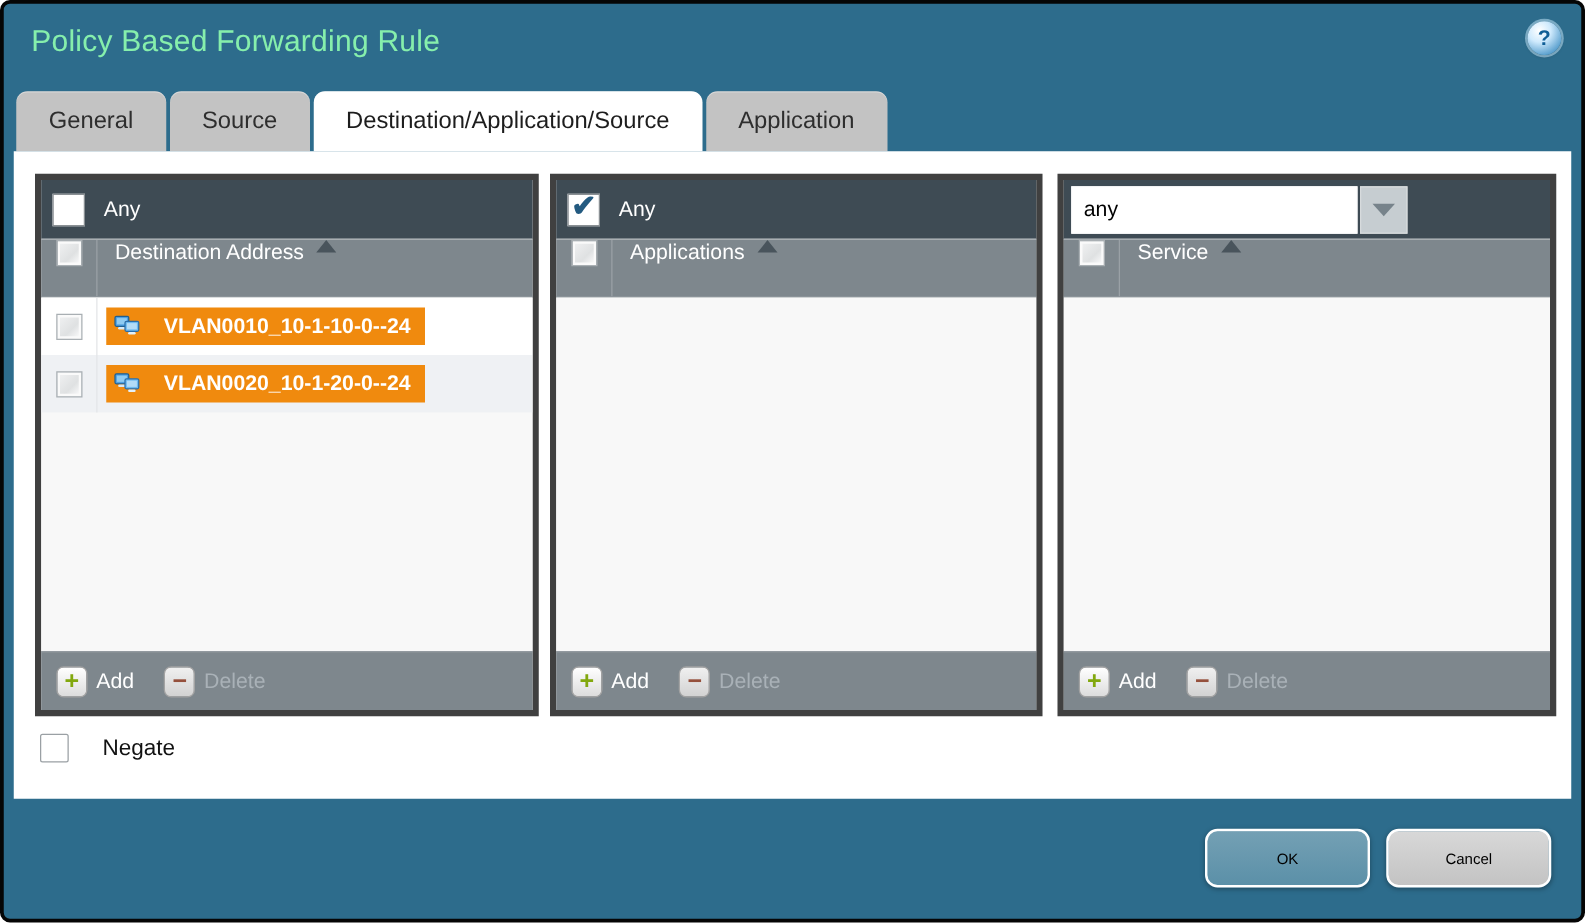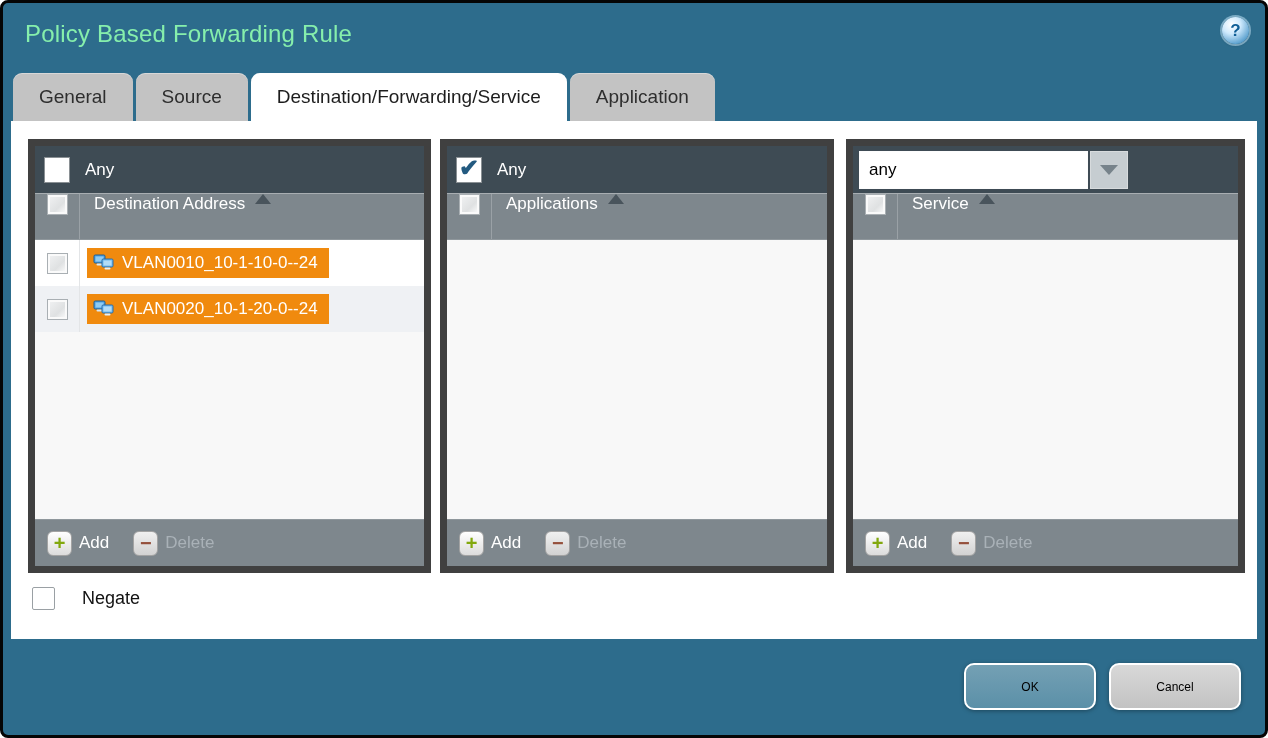--- a/index.html
+++ b/index.html
@@ -21,21 +21,21 @@
   .tabs{position:absolute;top:70px;left:10px;display:flex;gap:3px;height:48px;}
   .tab{background:#c3c3c3;color:#2e2e2e;font-size:19px;
        border-radius:9px 9px 0 0;padding:0 26px;display:flex;align-items:center;
        box-shadow:inset 0 1px 0 rgba(255,255,255,.35);}
   .tab.active{background:#ffffff;color:#1d1d1d;}
 
   
   .panel{position:absolute;top:118px;left:8px;right:8px;height:518px;background:#fff;}
 
   .columns{position:absolute;top:18px;left:17px;display:flex;}
-  .col{height:434px;display:flex;flex-direction:column;border:7px solid #404040;
+  .col{height:434px;display:flex;flex-direction:column;border:5px solid #404040;
        box-sizing:border-box;background:#f8f8f8;}
   .col-dest{width:403px;margin-right:9px;}
   .col-apps{width:394px;margin-right:12px;}
   .col-svc{width:399px;}
 
   .anybar{height:47px;background:#3e4b54;display:flex;align-items:center;
           padding-left:9px;color:#fff;font-size:17px;flex:0 0 auto;}
   .anybar .lbl{margin-left:15px;}
 
   .colheader{height:45px;background:#7e878d;display:flex;align-items:flex-start;
@@ -46,22 +46,22 @@
   .hlabel{margin-left:14px;}
   .sortup{width:0;height:0;margin-left:10px;
           border-left:8px solid transparent;border-right:8px solid transparent;
           border-bottom:10px solid #49545c;}
 
   .colbody{flex:1;background:#f8f8f8;overflow:hidden;}
   .row{height:46px;display:flex;align-items:center;background:#fff;}
   .row.alt{background:#eff1f4;}
   .row .cbcell{border-right:1px solid #e3e5e7;align-self:stretch;}
 
-  .badge{display:inline-flex;align-items:center;gap:7px;background:#f08a0e;color:#fff;
-         height:30px;padding:0 11px 0 6px;font-size:17px;margin-left:7px;cursor:pointer;}
+  .badge{display:inline-flex;align-items:center;gap:18px;background:#f08a0e;color:#fff;
+         height:30px;padding:0 11px 0 6px;font-size:17px;margin-left:7px;cursor:pointer;font-weight:bold;}
 
   .colfooter{height:46px;background:#7e878d;display:flex;align-items:center;
              padding-left:12px;font-size:17px;flex:0 0 auto;border-top:1px solid #8f979c;}
   .fbtn{display:flex;align-items:center;gap:7px;cursor:pointer;}
   .fbtn.del{margin-left:24px;}
   .sqicon{width:23px;height:23px;border-radius:6px;border:1px solid #a3a3a3;
           background:linear-gradient(#ffffff,#dcdcdc);
           display:flex;align-items:center;justify-content:center;
           font-weight:bold;font-size:20px;line-height:1;}
   .plus{color:#82a80e;}
@@ -106,21 +106,21 @@
 <body>
 
 <div class="dialog">
 
   <div class="title">Policy Based Forwarding Rule</div>
   <div class="help">?</div>
 
   <div class="tabs">
     <div class="tab">General</div>
     <div class="tab">Source</div>
-    <div class="tab active">Destination/Forwarding/Service</div>
+    <div class="tab active">Destination/Application/Source</div>
     <div class="tab">Application</div>
   </div>
 
   <div class="panel">
     <div class="columns">
 
       <section class="col col-dest">
         <div class="anybar">
           <span class="cb cb-plain"></span>
           <span class="lbl">Any</span>

